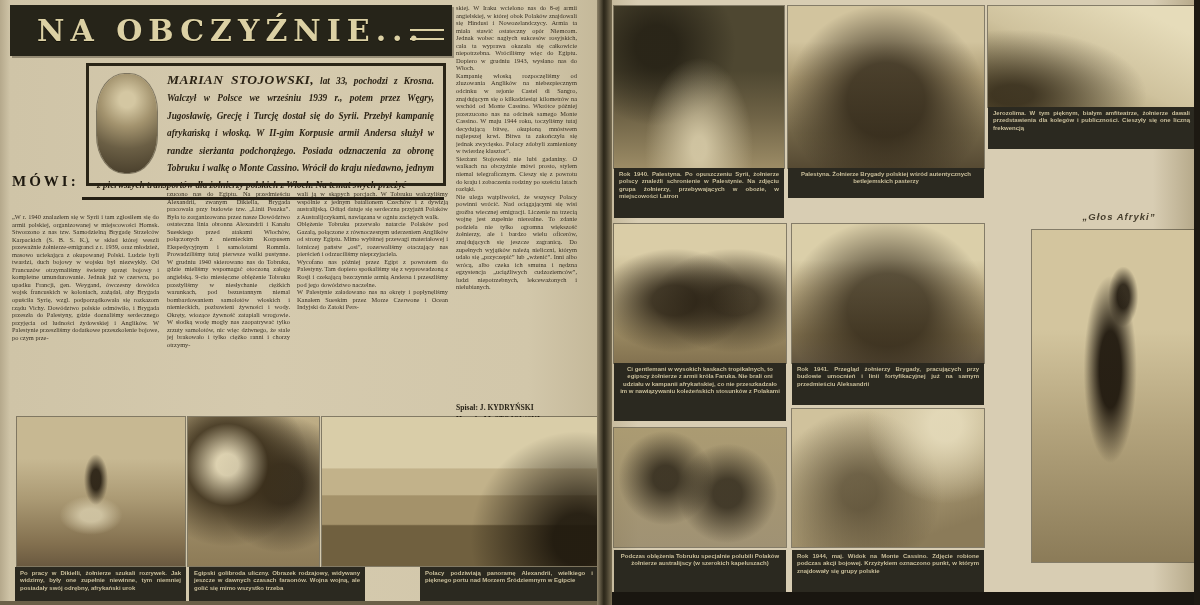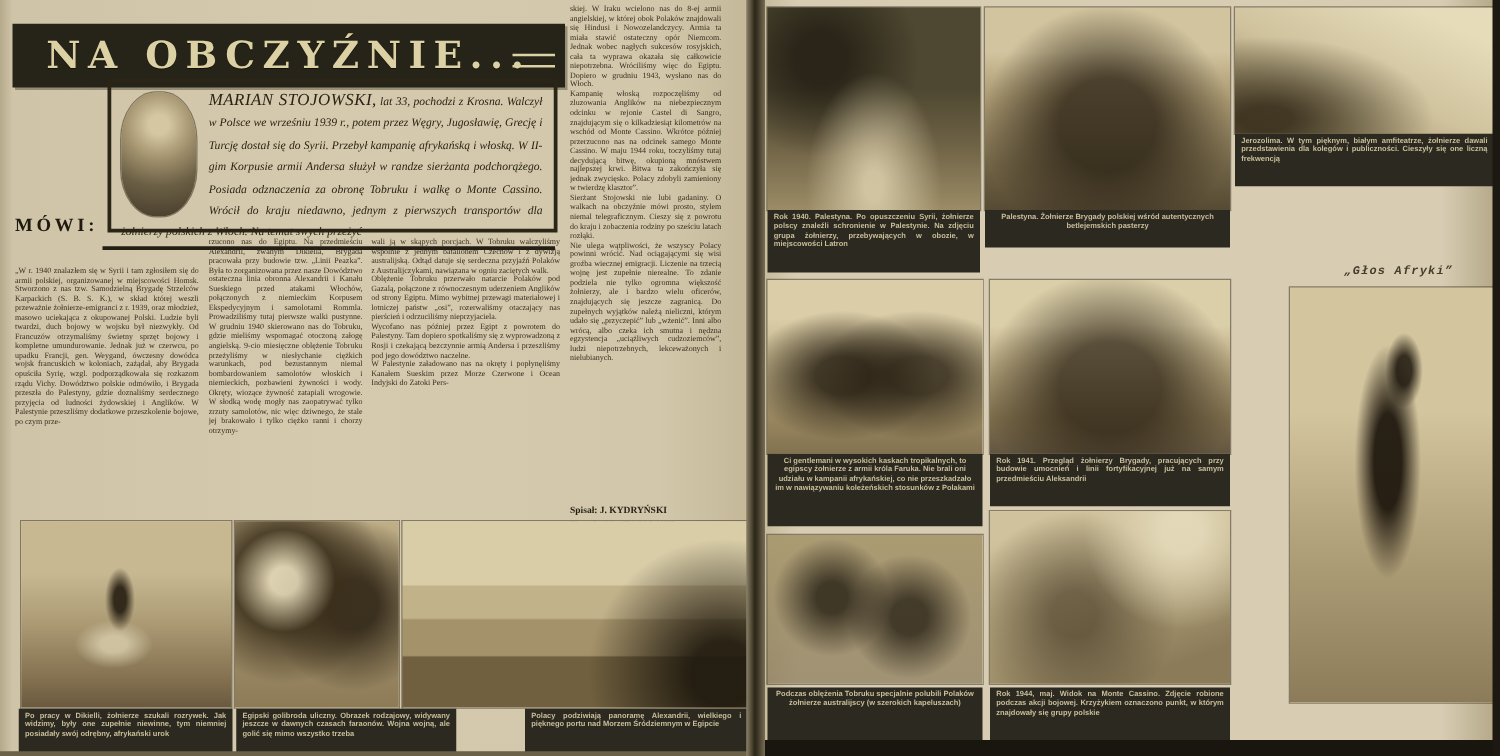--- a/index.html
+++ b/index.html
@@ -7,34 +7,34 @@
           font-family:"Liberation Serif",serif;color:#2e2820;}
   .page{position:absolute;top:0;height:605px;}
   .page-left{left:0;width:600px;
     background:linear-gradient(90deg,#b5a98c 0,#cfc4a7 10px,#d5caae 45%,#d2c7aa 88%,#c4b899 100%);}
   .page-right{left:610px;width:590px;
     background:linear-gradient(90deg,#c6ba9c 0,#d8cdb3 28px,#d8cdb3 92%,#b2a585 100%);}
   .gutter{position:absolute;left:597px;top:0;width:15px;height:605px;
     background:linear-gradient(90deg,#8d8268,#2c2719 45%,#3a3424 60%,#796e54);}
 
   
-  .banner{position:absolute;left:10px;top:19px;width:442px;height:51px;background:#262419;
+  .banner{position:absolute;left:10px;top:5px;width:442px;height:51px;background:#262419;
     display:flex;align-items:center;justify-content:center;box-shadow:2px 2px 0 rgba(40,34,22,.35);}
   .banner-text{font-family:"DejaVu Serif",serif;font-weight:bold;font-size:30px;
     letter-spacing:6px;color:#dcd1a4;white-space:nowrap;text-shadow:0 1px 0 #141208;}
   .banner-rule{position:absolute;right:8px;top:24px;width:34px;height:7px;
     border-top:2px solid #dcd1a4;border-bottom:2px solid #dcd1a4;}
 
   
   .intro-box{position:absolute;left:86px;top:63px;width:360px;height:123px;
     border:3px solid #2a2517;padding:5px 9px 3px 8px;box-sizing:border-box;}
   .portrait{float:left;width:60px;height:99px;margin:3px 10px 0 0;border-radius:46%/38%;
     background:radial-gradient(circle at 50% 26%,#d4c7a2 10%,#a3936e 34%,#6b5f45 62%,#493f2c 95%);
     box-shadow:0 0 0 1px rgba(40,34,20,.5);}
-  .intro-text{font-style:italic;font-weight:normal;font-size:9.3px;line-height:17.4px;
+  .intro-text{font-style:italic;font-weight:bold;font-size:9.3px;line-height:17.4px;
     text-align:justify;color:#2b2315;}
   .intro-lead{font-size:13.5px;letter-spacing:.4px;}
 
   .mowi{position:absolute;left:12px;top:173px;font-weight:bold;font-size:15px;
     letter-spacing:3px;color:#1f1a10;}
   .mowi-rule{position:absolute;left:82px;top:197px;width:362px;height:3px;background:#241f14;}
 
   
   .col{position:absolute;font-size:6.4px;line-height:7.55px;text-align:justify;
     color:#372f22;overflow:hidden;white-space:pre-line;}
@@ -88,21 +88,21 @@
   .ph-r7{left:614px;top:428px;width:172px;height:119px;background:
     radial-gradient(circle at 30% 42%,rgba(30,24,14,.75) 9%,rgba(30,24,14,0) 34%),
     radial-gradient(circle at 66% 55%,rgba(30,24,14,.72) 11%,rgba(30,24,14,0) 38%),
     linear-gradient(180deg,#ab9b72,#77674694);}
   .ph-r8{left:792px;top:409px;width:192px;height:138px;background:
     radial-gradient(circle at 80% 12%,rgba(230,220,188,.9) 8%,rgba(230,220,188,0) 40%),
     radial-gradient(circle at 35% 60%,rgba(52,42,25,.55) 12%,rgba(52,42,25,0) 55%),
     linear-gradient(160deg,#d0c29c 12%,#b2a27b 48%,#8b7b59 85%);}
 
   .note-hand{position:absolute;left:1040px;top:211px;width:158px;height:16px;
-    font-family:Liberation Mono, monospace;font-style:italic;font-weight:bold;font-size:9.5px;
+    font-family:Liberation Sans, sans-serif;font-style:italic;font-weight:bold;font-size:9.5px;
     color:#45three;color:#453d2c;text-align:center;letter-spacing:1px;}
   .band-bottom-right{position:absolute;left:610px;top:592px;width:590px;height:13px;background:#191610;}
   .edge-right{position:absolute;left:1194px;top:0;width:6px;height:605px;background:#1d1912;}
   .rule-bottom-left{position:absolute;left:0px;top:601px;width:600px;height:4px;background:#6b6048;}
 </style>
 </head>
 <body>
 
 <div class="spread">
 

